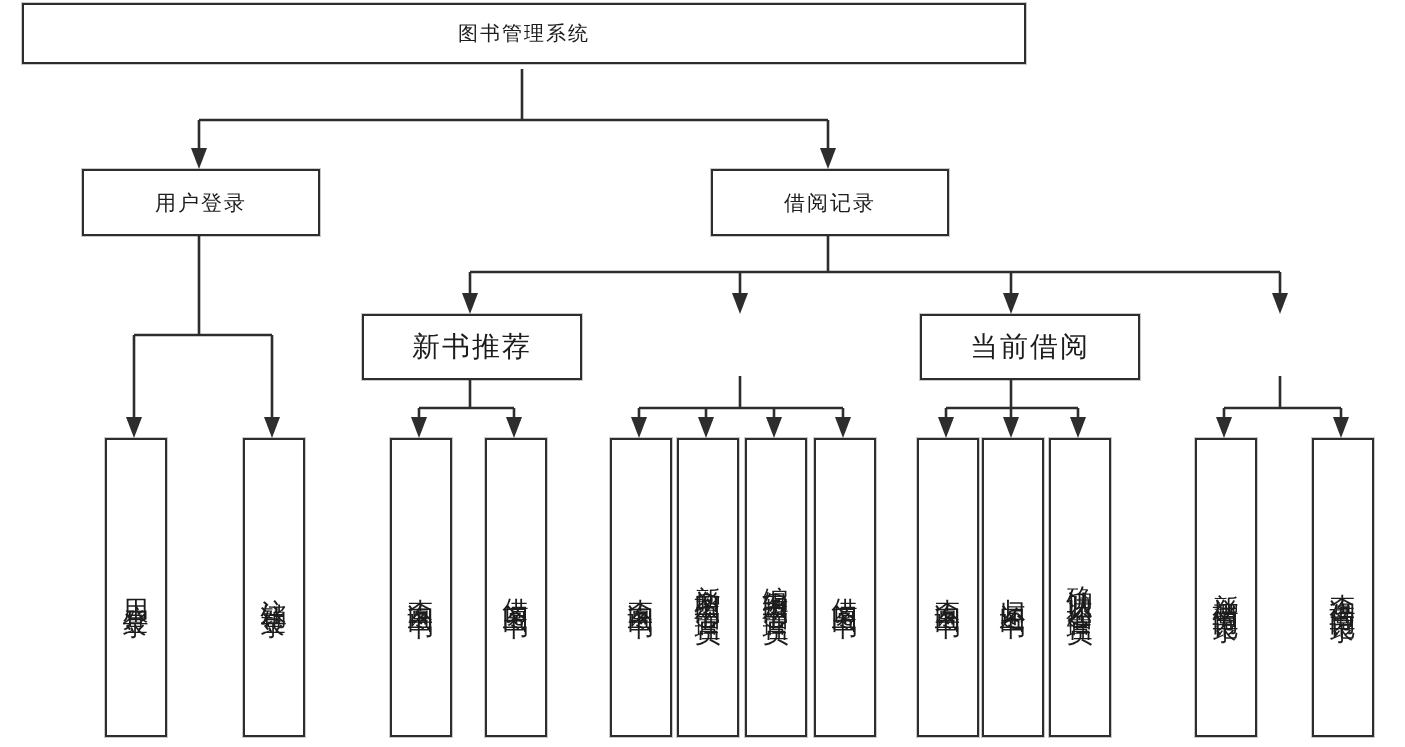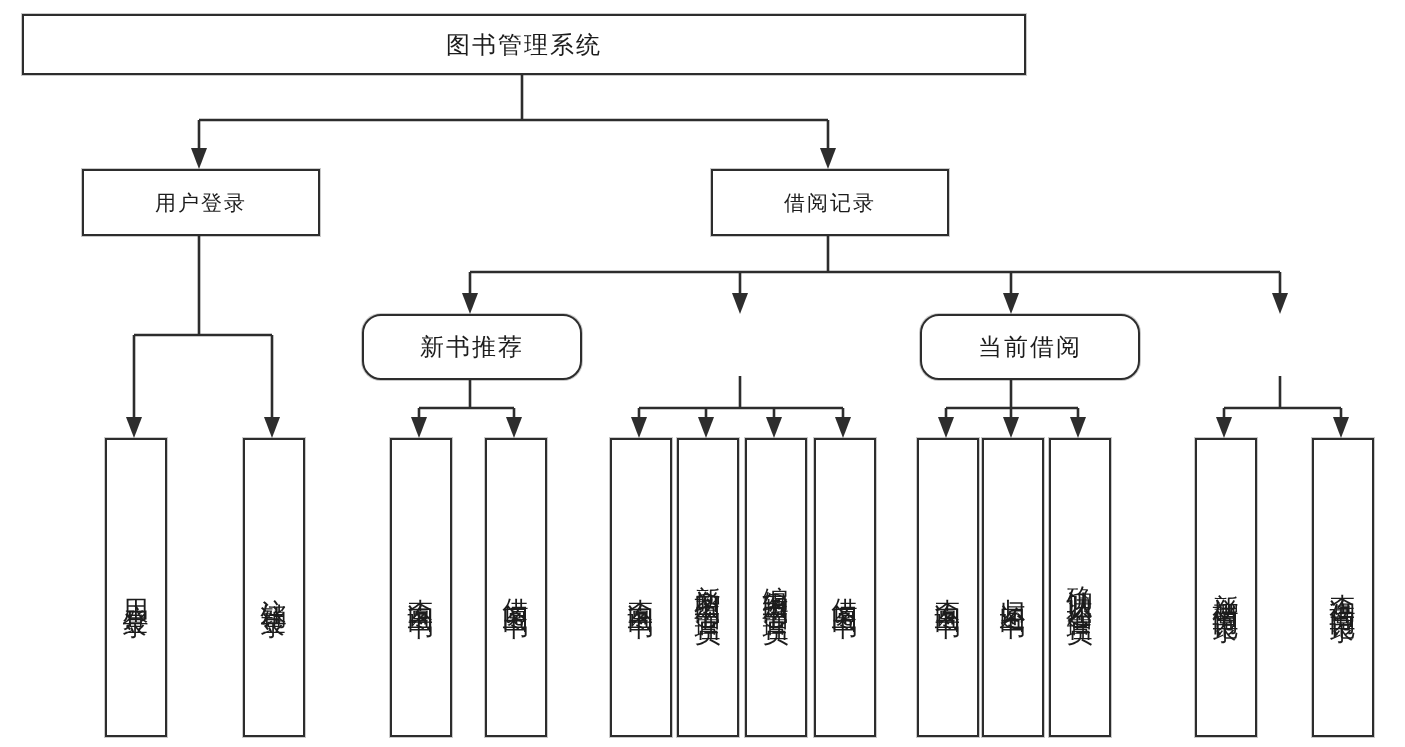--- a/index.html
+++ b/index.html
@@ -6,23 +6,23 @@
   .stage{
     position:relative;width:1405px;height:747px;background:#ffffff;overflow:hidden;
     font-family:"Liberation Sans","DejaVu Sans",sans-serif;color:#1c1c1c;
   }
   #wires{position:absolute;left:0;top:0;pointer-events:none;}
   .box{
     position:absolute;background:#ffffff;border:2px solid #2d2d2d;
     display:flex;align-items:center;justify-content:center;
     box-shadow:0 0 0 1px rgba(45,45,45,.25);
   }
-  .root{left:22px;top:14px;width:1000px;height:57px;font-size:24px;letter-spacing:2px;}
+  .root{left:22px;top:3px;width:1000px;height:57px;font-size:20px;letter-spacing:2px;}
   .lvl2{top:169px;width:234px;height:63px;font-size:21px;letter-spacing:2px;}
-  .lvl3{top:314px;width:216px;height:62px;font-size:24px;letter-spacing:2px;border-radius:19px;}
+  .lvl3{top:314px;width:216px;height:62px;font-size:28px;letter-spacing:2px;}
   .leaf{
     position:absolute;top:438px;width:58px;height:295px;background:#ffffff;
     border:2px solid #2d2d2d;box-shadow:0 0 0 1px rgba(45,45,45,.25);
     display:flex;align-items:center;justify-content:center;
   }
   .leaf span{
     writing-mode:vertical-rl;text-orientation:mixed;
     font-size:26px;letter-spacing:5px;line-height:1;white-space:nowrap;
   }
   .watermark{

